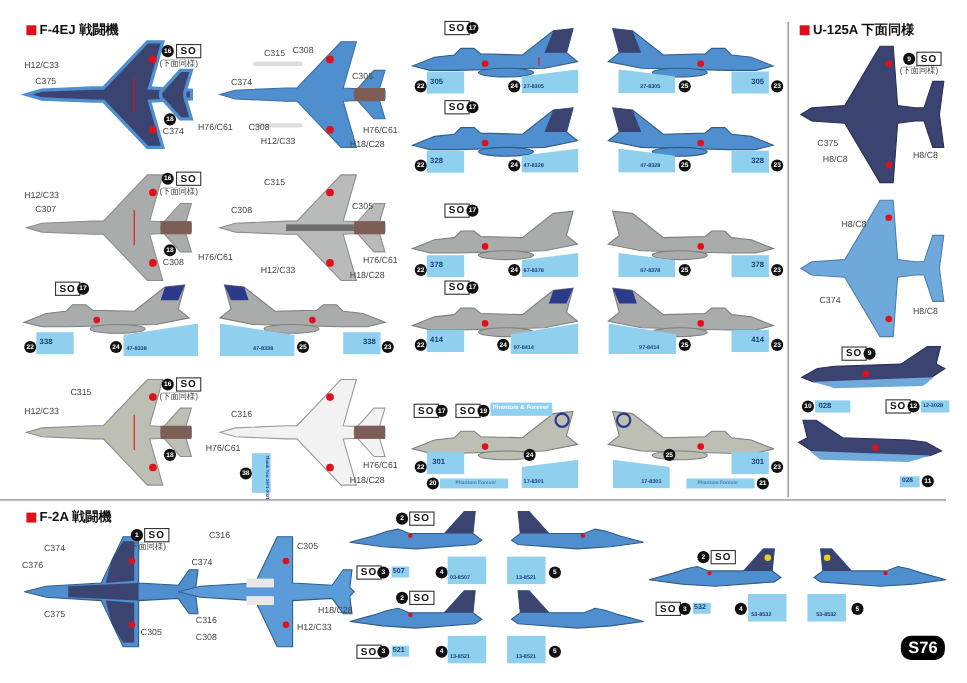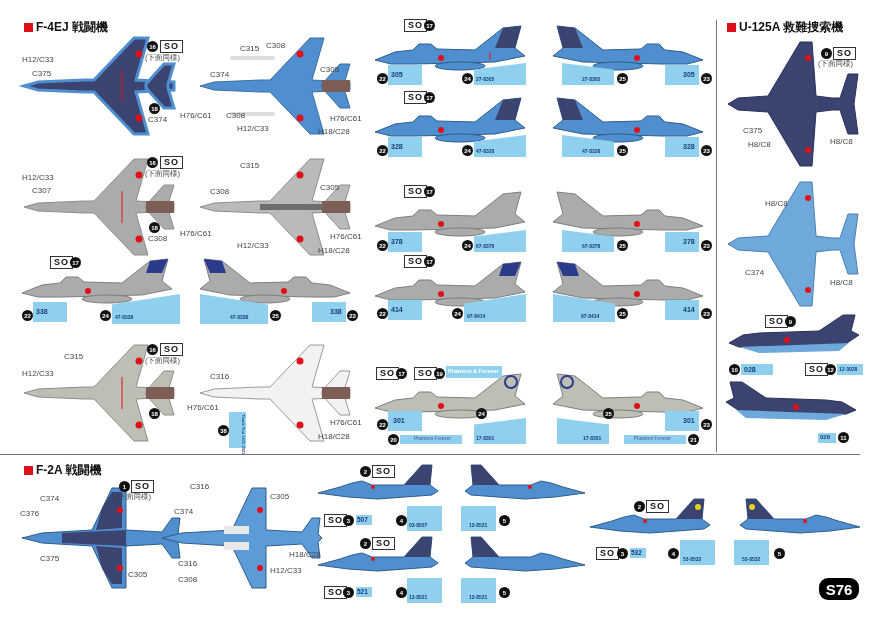--- a/index.html
+++ b/index.html
@@ -22,21 +22,21 @@
 
 <div class="divider-v" style="left:716px;top:20px;height:432px"></div>
 <div class="divider-h" style="left:0;top:454px;width:860px"></div>
 
 <div class="sec-title" style="left:24px;top:19px">
     <span class="sq"></span>
     <span>F-4EJ 戦闘機</span>
   </div>
 <div class="sec-title" style="left:727px;top:19px">
     <span class="sq"></span>
-    <span>U-125A 救難捜索機</span>
+    <span>U-125A 下面同様</span>
   </div>
 <div class="sec-title" style="left:24px;top:462px">
     <span class="sq"></span>
     <span>F-2A 戦闘機</span>
   </div>
 
 <svg width="0" height="0" style="position:absolute">
   <defs>
 
     <g id="f4top">

